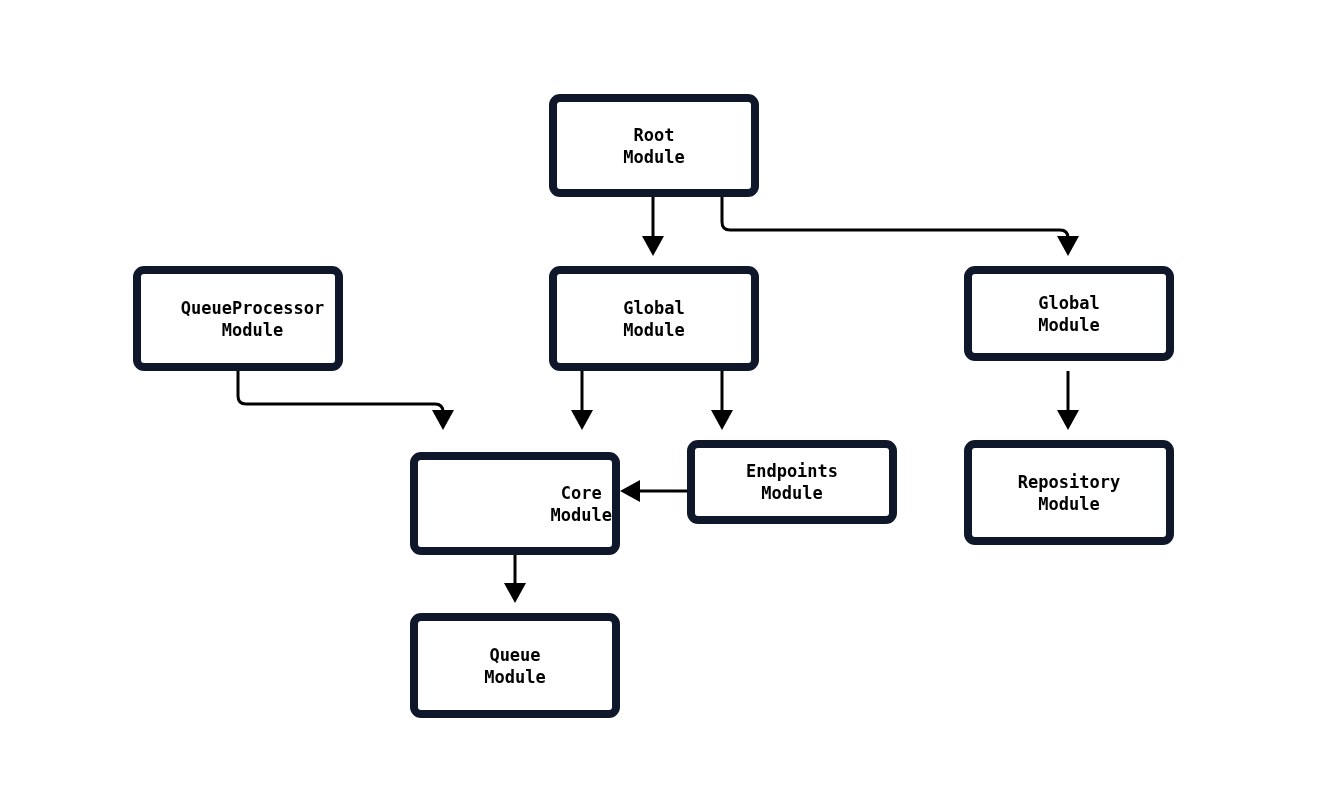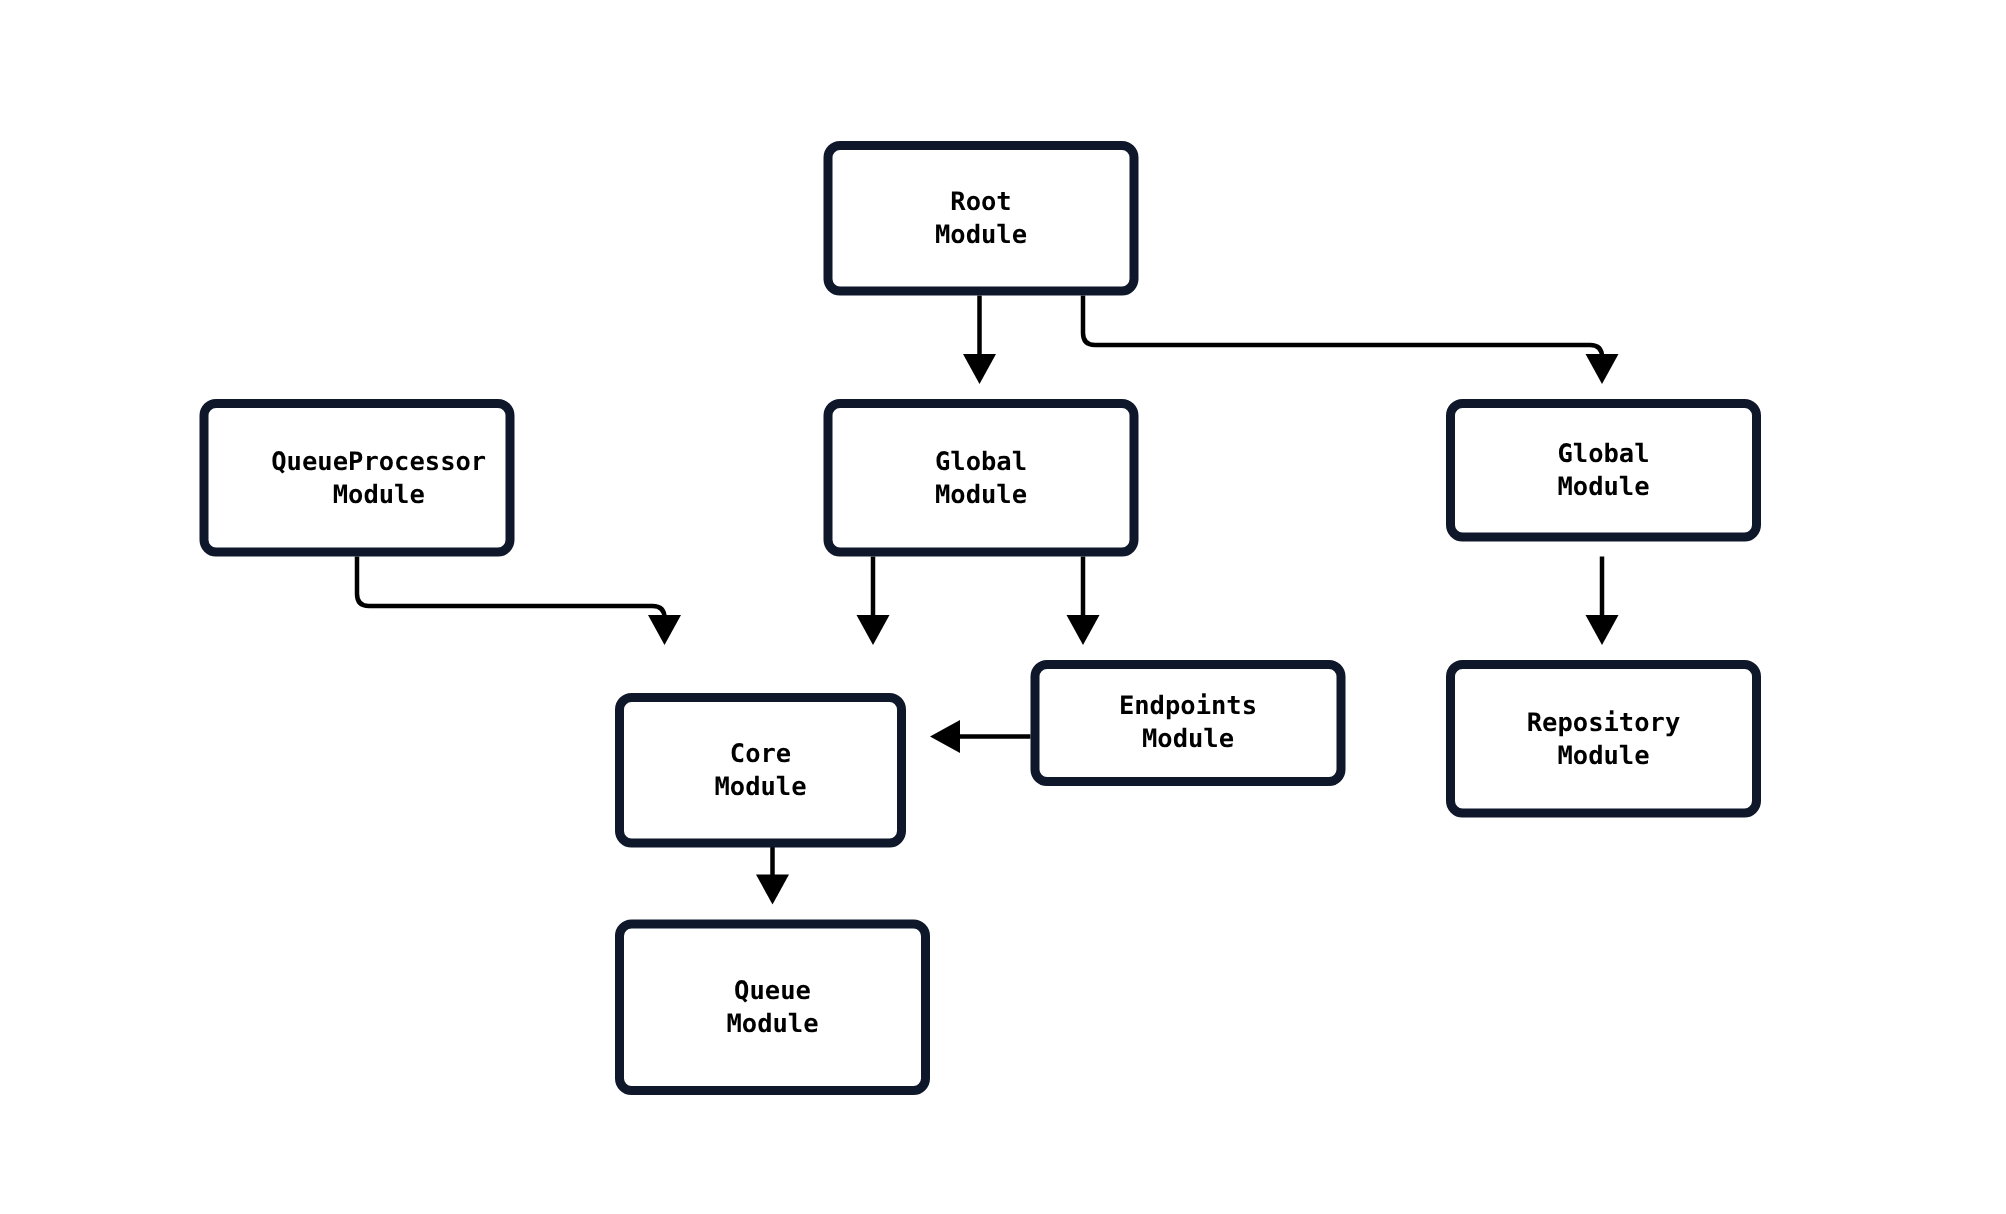--- a/index.html
+++ b/index.html
@@ -24,21 +24,21 @@
     position: absolute;
     left: 0;
     top: 0;
     width: 1337px;
     height: 809px;
   }
   .node {
     position: absolute;
     box-sizing: border-box;
     background: #ffffff;
-    border: 6px solid #0f172a;
+    border: 8px solid #0f172a;
     border-radius: 11px;
     display: flex;
     align-items: center;
     justify-content: center;
     z-index: 2;
   }
   .node-label {
     font-family: "DejaVu Sans Mono", "Liberation Mono", monospace;
     font-size: 17px;
     line-height: 22px;
@@ -110,33 +110,33 @@
   <div class="node" style="left:549px; top:266px; width:210px; height:105px;">
     <span class="node-label">Global
 Module</span>
   </div>
 
   <div class="node" style="left:964px; top:266px; width:210px; height:95px;">
     <span class="node-label">Global
 Module</span>
   </div>
 
-  <div class="node" style="left:410px; top:462px; width:194px; height:103px;">
+  <div class="node" style="left:410px; top:452px; width:210px; height:103px;justify-content:flex-end;">
     <span class="node-label">Core
 Module</span>
   </div>
 
   <div class="node" style="left:687px; top:440px; width:210px; height:84px;">
     <span class="node-label">Endpoints
 Module</span>
   </div>
 
   <div class="node" style="left:964px; top:440px; width:210px; height:105px;">
     <span class="node-label">Repository
 Module</span>
   </div>
 
-  <div class="node" style="left:410px; top:613px; width:210px; height:117px;">
+  <div class="node" style="left:410px; top:613px; width:210px; height:105px;">
     <span class="node-label">Queue
 Module</span>
   </div>
 
 </div>
 
 </body></html>

